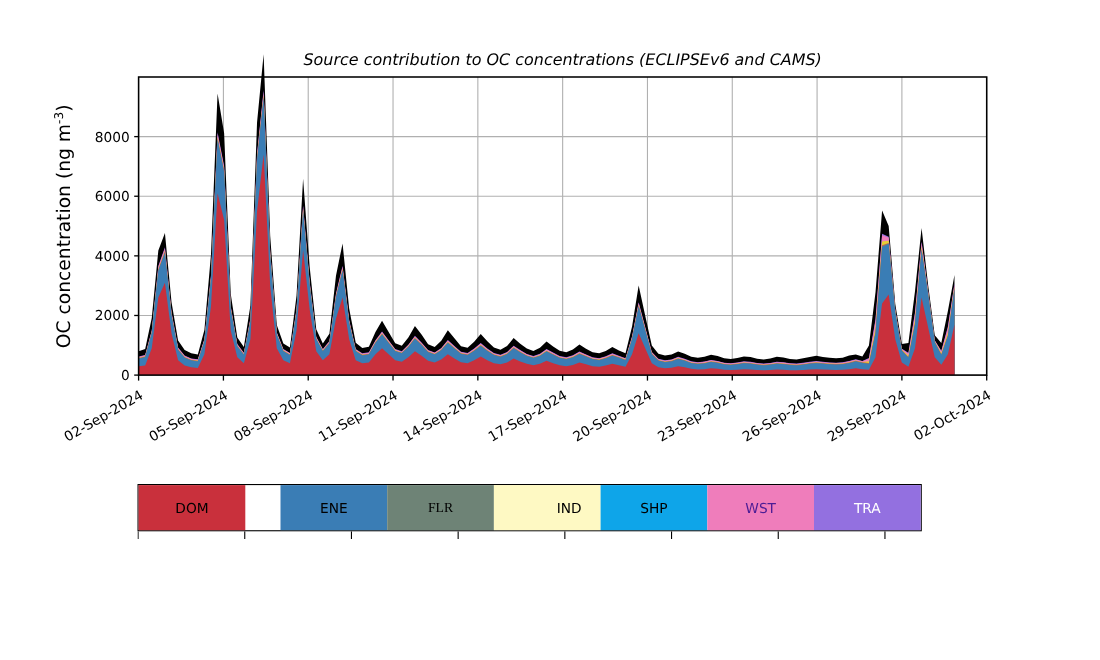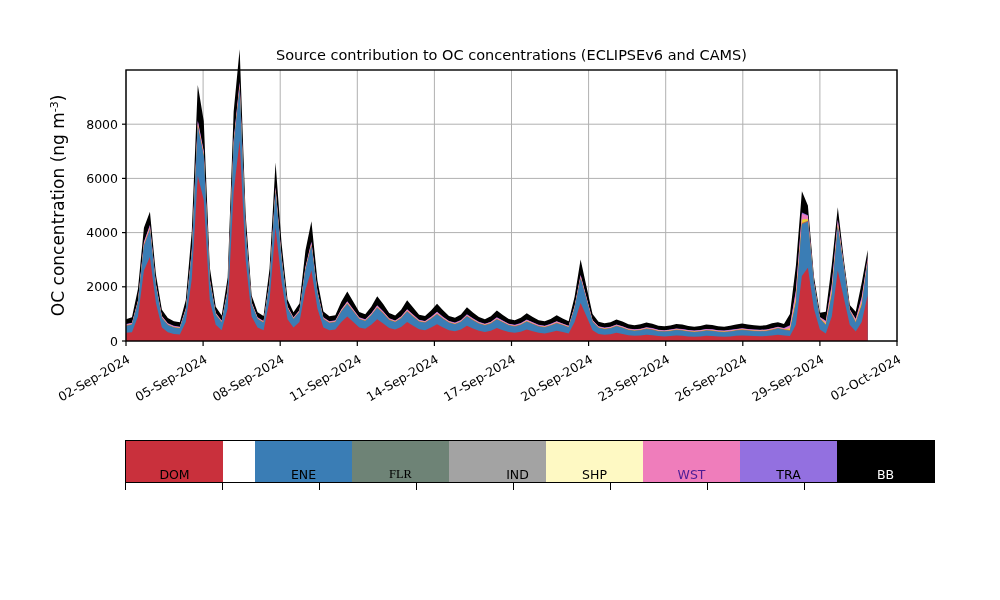--- a/index.html
+++ b/index.html
@@ -6,39 +6,40 @@
   body{
     width:1000px;height:600px;background:#ffffff;
     font-family:"DejaVu Sans","Liberation Sans",sans-serif;
     overflow:hidden;position:relative;
   }
   #figure{position:absolute;left:0;top:0;width:1000px;height:600px;}
   .chart-title{
     position:absolute;left:126px;top:47px;width:771px;
     text-align:center;font-size:14.5px;color:#000;
     font-family:"DejaVu Sans","Liberation Sans",sans-serif;
+    font-style:italic;
   }
   .ylabel{
     position:absolute;left:-92px;top:195px;width:300px;
     text-align:center;font-size:17px;color:#000;
     transform:rotate(-90deg);transform-origin:center center;
     white-space:nowrap;
   }
   .ylabel sup{font-size:11px;vertical-align:super;}
   #plotsvg{position:absolute;left:0;top:0;}
   .ytick{font-size:12.5px;fill:#000;text-anchor:end;
      font-family:"DejaVu Sans","Liberation Sans",sans-serif;}
   .xtick{font-size:12.5px;fill:#000;text-anchor:end;
      font-family:"DejaVu Sans","Liberation Sans",sans-serif;}
   .legend-wrap{
     position:absolute;left:125px;top:440px;height:43px;
     display:flex;border:1px solid #000;box-sizing:border-box;
   }
   .legend-cell{
-    width:97px;height:100%;display:flex;align-items:flex-end;
+    width:97px;height:100%;display:flex;align-items:center;
     justify-content:center;font-size:12.5px;box-sizing:border-box;
   }
   .legend-cell.dark{color:#ffffff;}
   .legend-tickbar{position:absolute;left:125px;top:483px;width:776px;height:8px;}
 </style>
 </head>
 <body>
 
 <div id="figure">
 
@@ -118,34 +119,31 @@
   <div class="legend-wrap" id="legend">
       <div class="legend-cell" style="background: rgb(201, 48, 60); color: rgb(0, 0, 0);">
         <span>DOM</span>
       </div>
       <div class="legend-cell" style="background: rgb(58, 125, 181); color: rgb(0, 0, 0); margin-left: 32px;">
         <span>ENE</span>
       </div>
       <div class="legend-cell" style="background: rgb(110, 131, 118); color: rgb(0, 0, 0); font-family: Liberation Serif, serif;">
         <span>FLR</span>
       </div>
-      <div class="legend-cell" style="background: #a3a3a3; color: rgb(0, 0, 0); padding-left: 40px;">
+      <div class="legend-cell" style="background: #fef9c3; color: rgb(0, 0, 0); padding-left: 40px;">
         <span>IND</span>
       </div>
-      <div class="legend-cell" style="background: #fef9c3; color: rgb(0, 0, 0);">
+      <div class="legend-cell" style="background: #0ea5e9; color: rgb(0, 0, 0);">
         <span>SHP</span>
       </div>
       <div class="legend-cell" style="background: rgb(239, 125, 187); color: #4c1d95;">
         <span>WST</span>
       </div>
-      <div class="legend-cell" style="background: rgb(147, 112, 224); color: #000000;">
+      <div class="legend-cell" style="background: rgb(147, 112, 224); color: #ffffff;">
         <span>TRA</span>
-      </div>
-      <div class="legend-cell dark" style="background: rgb(0, 0, 0); color: rgb(255, 255, 255);">
-        <span>BB</span>
       </div>
     </div>
   <svg class="legend-tickbar" id="legendticks">
       <line x1="0.5" y1="0" x2="0.5" y2="7" stroke="#000" stroke-width="1"></line>
       <line x1="97.5" y1="0" x2="97.5" y2="7" stroke="#000" stroke-width="1"></line>
       <line x1="194.5" y1="0" x2="194.5" y2="7" stroke="#000" stroke-width="1"></line>
       <line x1="291.5" y1="0" x2="291.5" y2="7" stroke="#000" stroke-width="1"></line>
       <line x1="388.5" y1="0" x2="388.5" y2="7" stroke="#000" stroke-width="1"></line>
       <line x1="485.5" y1="0" x2="485.5" y2="7" stroke="#000" stroke-width="1"></line>
       <line x1="582.5" y1="0" x2="582.5" y2="7" stroke="#000" stroke-width="1"></line>

